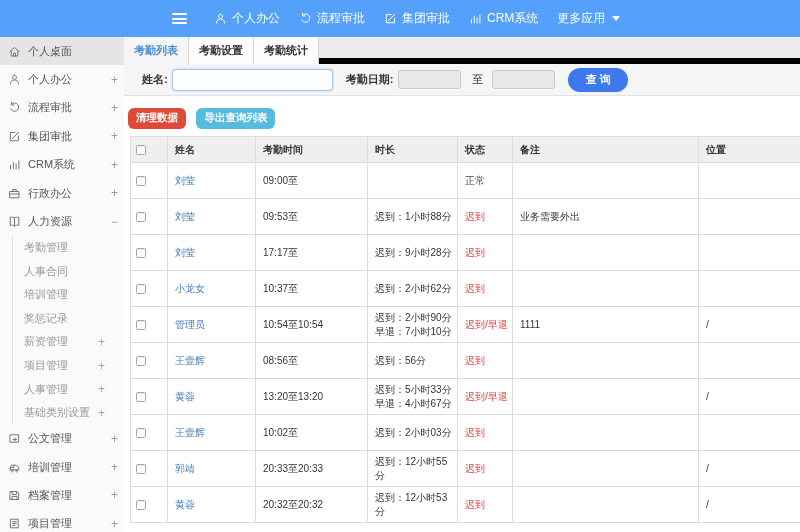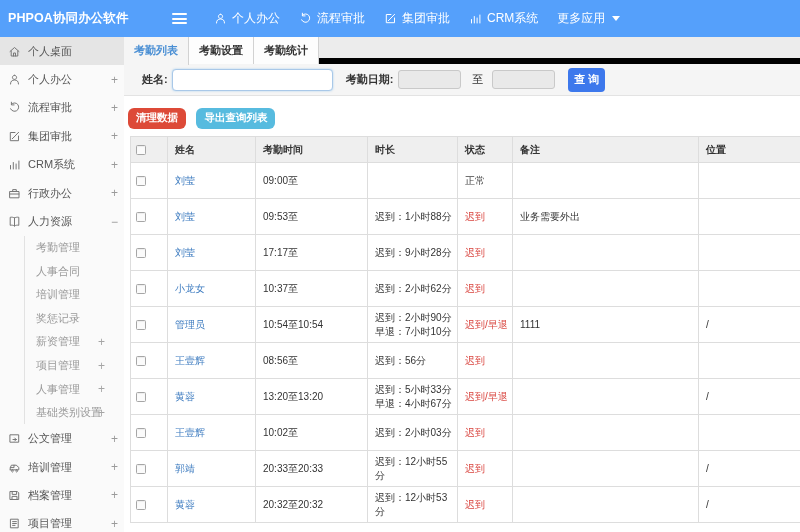--- a/index.html
+++ b/index.html
@@ -24,21 +24,21 @@
     border-top:5px solid #fff; margin-left:7px; }
   
   .sidebar { position:absolute; left:0; top:37px; width:130px; height:495px;
     background:#fafafa; border-right:1px solid #d9d9d9; overflow:hidden; }
   .side-item { position:relative; height:28.4px; display:flex; align-items:center;
     padding-left:8px; cursor:pointer; color:#555; font-size:11px; }
   .side-item.active { background:#e5e5e5; }
   .side-item .ic { width:13px; height:13px; margin-right:7px; display:flex; color:#777; }
   .side-item .plus { position:absolute; right:11px; top:50%; margin-top:-6px;
     font-size:12px; color:#9a9a9a; line-height:12px; font-weight:400; }
-  .submenu { border-left:1px solid #e2e2e2; margin-left:24px; }
+  .submenu { border-left:1px solid #e2e2e2; margin-left:12px; }
   .sub-item { position:relative; height:23.6px; display:flex; align-items:center;
     padding-left:11px; color:#999; font-size:11px; cursor:pointer; }
   .sub-item .plus { position:absolute; right:24px; top:50%; margin-top:-6px;
     font-size:12px; color:#a5a5a5; line-height:12px; }
   
   .main { position:absolute; left:124px; top:37px; width:676px; height:495px; background:#fff; }
   .tabbar { position:relative; height:27px; background:#ececec; border-bottom:6px solid #000000; }
   .tab { display:inline-block; vertical-align:top; height:27px; line-height:27px; text-align:center;
     font-size:11px; font-weight:bold; color:#333; background:#fdfdfd;
     border-right:1px solid #d2d2d2; padding:0 10px; cursor:pointer; }
@@ -47,22 +47,22 @@
     border-bottom:1px solid #e3e3e3; padding-left:18px; font-size:11px; color:#333; }
   .flabel { font-weight:bold; white-space:nowrap; }
   .name-input { width:161px; height:22px; margin-left:4px; border:1px solid #a9c8e8;
     border-radius:4px; background:#fff; outline:none; padding:0 5px; font-size:11px;
     box-shadow:0 0 2px rgba(82,168,236,.5); }
   .date-label { margin-left:13px; }
   .date-input { width:63px; height:19px; margin-left:5px; border:1px solid #c9c9c9;
     border-radius:3px; background:#e9e9e9; outline:none; padding:0 4px; font-size:11px; }
   .to-label { margin:0 0 0 11px; font-weight:normal; }
   .date-input.second { margin-left:9px; }
-  .search-btn { margin-left:13px; width:37px; height:24px; background:var(--search);
-    color:#fff; border:none; border-radius:4px; font-size:11px; font-weight:bold;
+  .search-btn { margin-left:13px; width:60px; height:24px; background:var(--search);
+    color:#fff; border:none; border-radius:12px; font-size:11px; font-weight:bold;
     cursor:pointer; font-family:inherit; }
   .actionbar { padding:11px 0 0 4px; background:#fff; height:39px; }
   .btn { display:inline-block; height:21px; border:none; border-radius:6px; color:#fff;
     font-size:10.5px; font-weight:bold; padding:0 8px; margin-right:6px; cursor:pointer;
     font-family:inherit; }
   .btn-danger { background:var(--danger); }
   .btn-info { background:var(--info); }
   
   table { border-collapse:collapse; table-layout:fixed; margin:1px 0 0 6px; width:672px;
     font-size:10px; color:#333; background:#fff; }
@@ -77,21 +77,20 @@
     box-shadow:inset 0 1px 1px rgba(0,0,0,0.06); }
   td.name { color:var(--link); cursor:pointer; }
   td.st-late { color:var(--late); }
   td.st-normal { color:#444; }
   svg.icn { display:block; }
 </style>
 </head>
 <body>
 
 <div class="navbar">
-  <div class="logo">PHPOA协同办公软件</div>
   <div class="burger">
     <span></span>
       <span></span>
       <span style="margin-bottom:0"></span>
   </div>
   <div class="nav-menu">
       <div class="nav-item">
         <span class="ic">
           <svg viewBox="0 0 13 13" width="13" height="13" class="icn">
             <path d="M6.5 2.2 a2.1 2.1 0 1 0 0.01 0 M2.5 11 C2.5 8.3 4 7 6.5 7 C9 7 10.5 8.3 10.5 11" fill="none" stroke="#fff" stroke-width="1" stroke-linecap="round" stroke-linejoin="round"></path>

